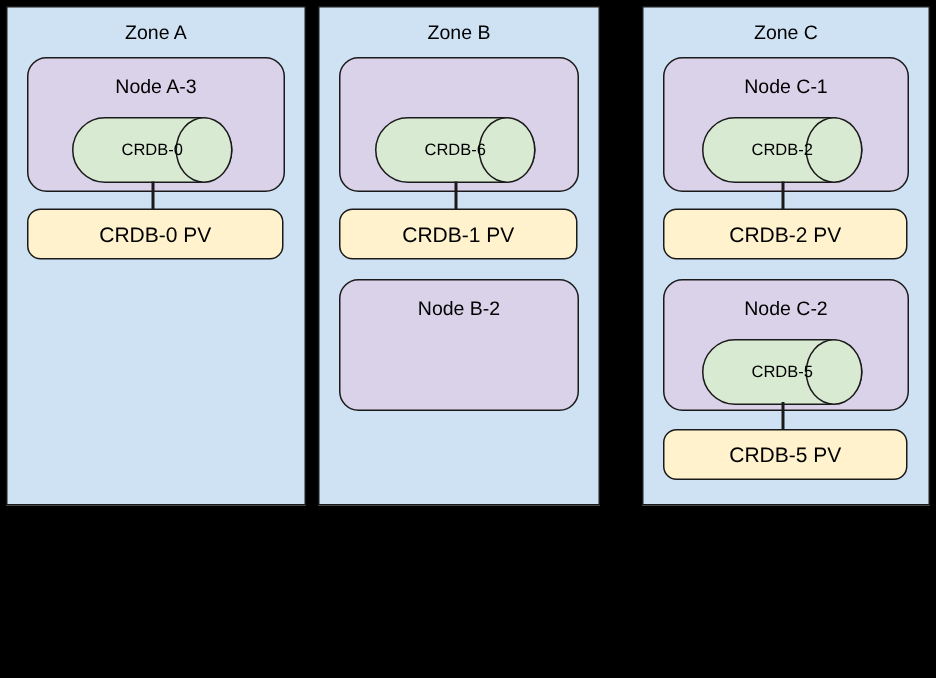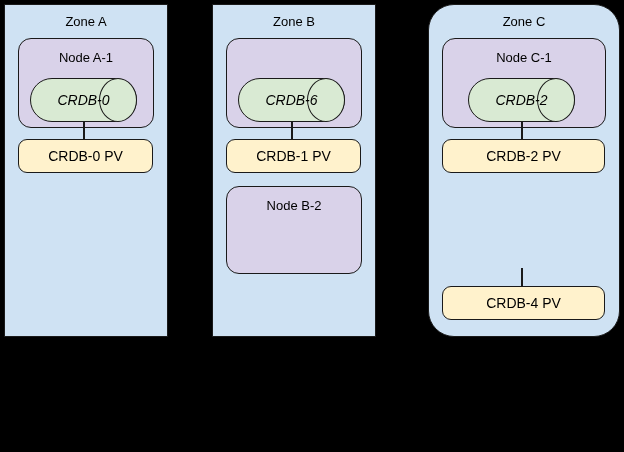--- a/index.html
+++ b/index.html
@@ -14,23 +14,23 @@
     overflow: hidden;
   }
 
   .zone {
     position: absolute;
     top: 4px;
     height: 333px;
     background: var(--zone-fill, #cfe2f3);
     border: 1px solid var(--border, #1a1a1a);
   }
-  .zone-a { left: 4px;   width: 164px; }
-  .zone-b { left: 212px; width: 164px; }
-  .zone-c { left: 428px; width: 192px; border-radius: 26px; }
+  .zone-a { left: 4px;   width: 200px; }
+  .zone-b { left: 212px; width: 188px; }
+  .zone-c { left: 428px; width: 192px; }
 
   .zone-title {
     position: absolute;
     top: 9px; left: 0; right: 0;
     text-align: center;
     font-size: 13px;
     line-height: 16px;
   }
 
   .node {
@@ -70,22 +70,21 @@
     background: var(--pod-fill, #d9ead3);
     border: 1px solid var(--border, #1a1a1a);
     border-radius: 50%;
   }
   .cyl-label {
     position: absolute;
     inset: 0;
     display: flex;
     align-items: center;
     justify-content: center;
-    font-size: 14px;
-    font-style: italic;
+    font-size: 11px;
   }
 
   .connector {
     position: absolute;
     left: 50%;
     margin-left: -3px;
     width: 2px;
     background: var(--border, #1a1a1a);
   }
   .conn-1 { top: 116px; height: 19px; }
@@ -107,21 +106,21 @@
   .pv-2 { top: 281px; }
 </style>
 </head>
 <body>
 
 <div class="canvas">
 
   <div class="zone zone-a">
     <div class="zone-title">Zone A</div>
     <div class="node node-1">
-      <div class="node-title">Node A-1</div>
+      <div class="node-title">Node A-3</div>
       <div class="cyl">
         <span class="cyl-cap"></span>
         <span class="cyl-label">CRDB-0</span>
       </div>
     </div>
     <div class="connector conn-1"></div>
     <div class="pv pv-1">CRDB-0 PV</div>
   </div>
 
   <div class="zone zone-b">
@@ -143,17 +142,24 @@
     <div class="zone-title">Zone C</div>
     <div class="node node-1">
       <div class="node-title">Node C-1</div>
       <div class="cyl">
         <span class="cyl-cap"></span>
         <span class="cyl-label">CRDB-2</span>
       </div>
     </div>
     <div class="connector conn-1"></div>
     <div class="pv pv-1">CRDB-2 PV</div>
+    <div class="node node-2">
+      <div class="node-title">Node C-2</div>
+      <div class="cyl">
+        <span class="cyl-cap"></span>
+        <span class="cyl-label">CRDB-5</span>
+      </div>
+    </div>
     <div class="connector conn-2"></div>
-    <div class="pv pv-2">CRDB-4 PV</div>
+    <div class="pv pv-2">CRDB-5 PV</div>
   </div>
 
 </div>
 
 </body></html>

